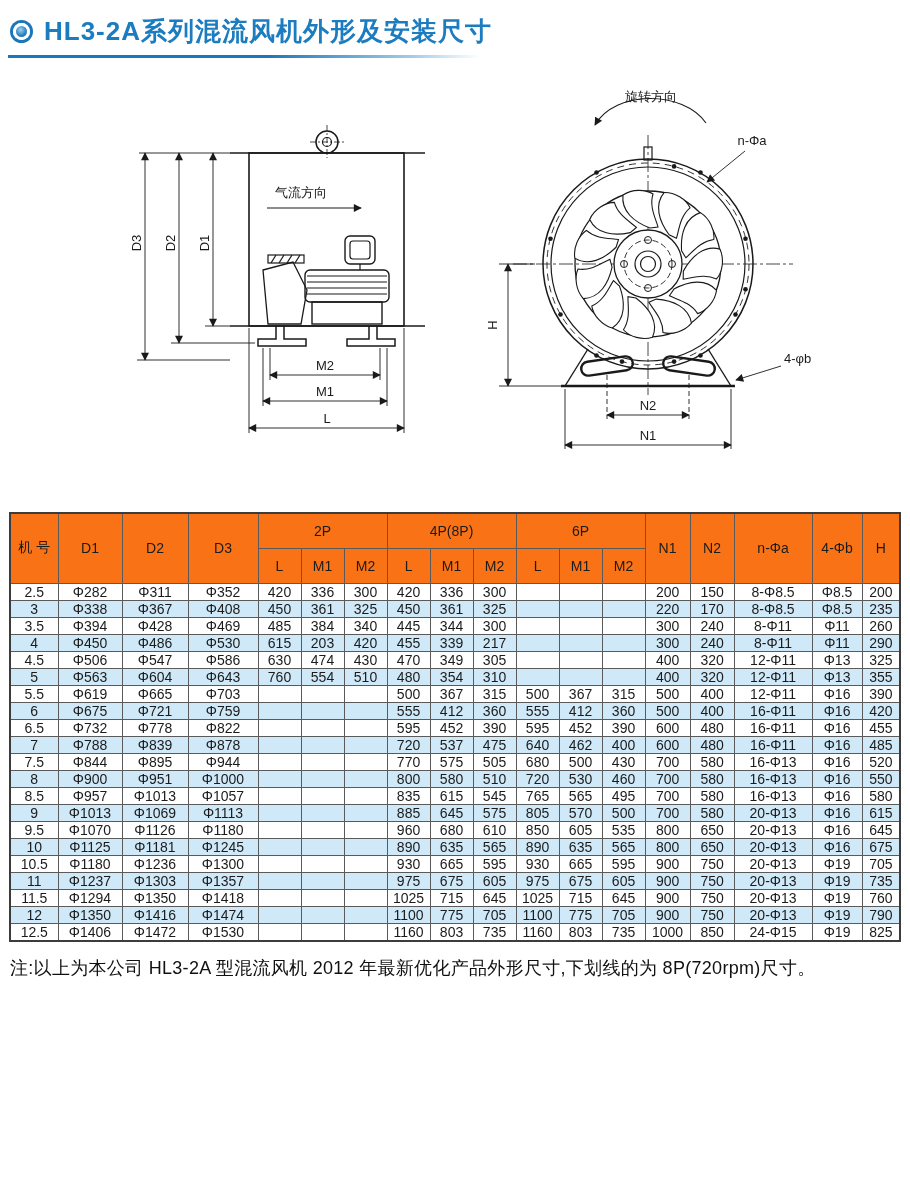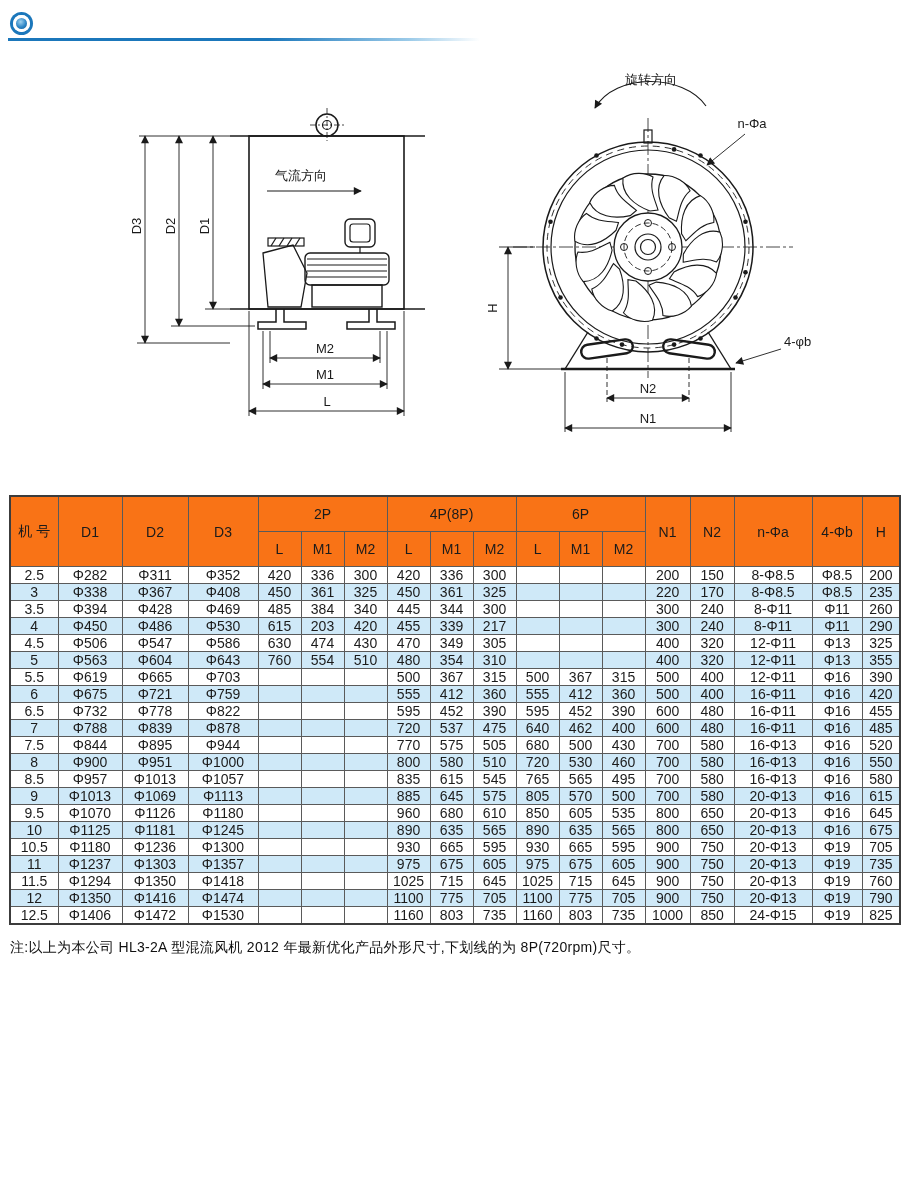--- a/index.html
+++ b/index.html
@@ -27,29 +27,29 @@
           border:2px solid #3c3c3c; background:#fff; }
   th,td { border:1px solid #5a5a5a; text-align:center; vertical-align:middle;
           font-size:14px; font-weight:normal; color:#1b1b1b; padding:0; overflow:hidden; }
   thead tr { height:35px; }
   thead th { background:#f97316; }
   tbody tr { height:17px; }
   tbody tr:nth-child(even) { background:#cfe9f8; }
   .u8p { text-decoration:underline; text-underline-offset:3px; }
 
   
-  .note { margin:14px 0 0 10px; font-size:14px; color:#101010; letter-spacing:0.3px; }
+  .note { margin:14px 0 0 10px; font-size:18px; color:#101010; letter-spacing:0.3px; }
 </style>
 </head>
 <body>
 
 <div class="page">
 
   <div class="hdr">
-    <span class="bullet"></span>
+    <span class="bullet"></span><h1>HL3-2A系列混流风机外形及安装尺寸</h1>
     <div class="title-rule"></div>
   </div>
 
   <div class="drawings">
 
     <svg class="side-view" width="360" height="400" viewBox="0 0 360 400">
       <defs>
         <marker id="ah1" viewBox="0 0 10 10" refX="9" refY="5" markerWidth="11" markerHeight="8" orient="auto-start-reverse" markerUnits="userSpaceOnUse">
           <path d="M0,0 L10,5 L0,10 z" fill="#1a1a1a"></path>
         </marker>

